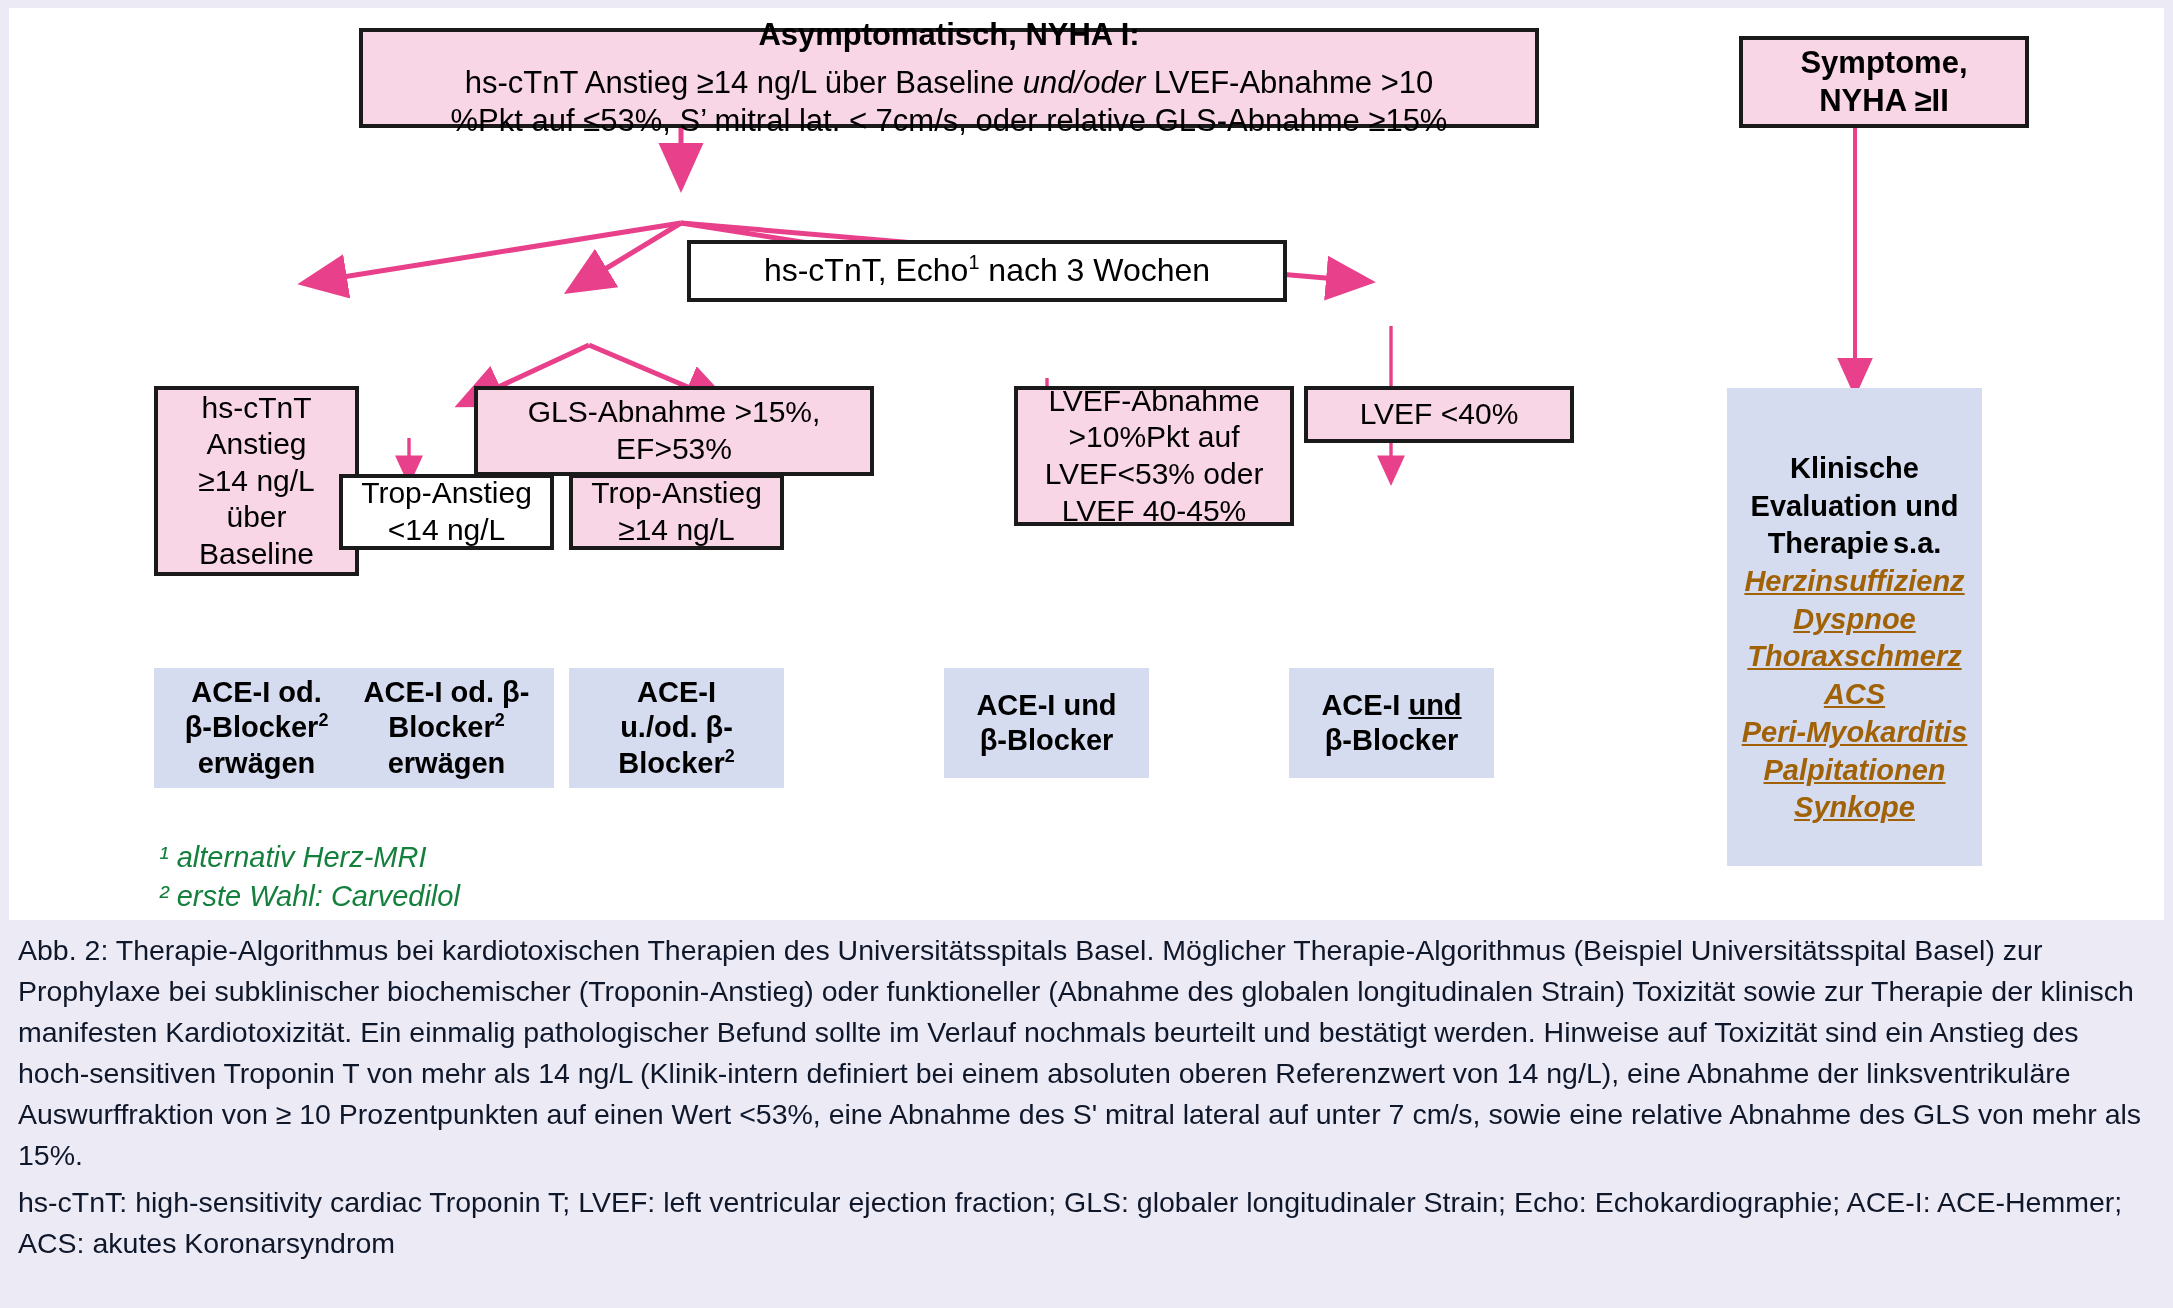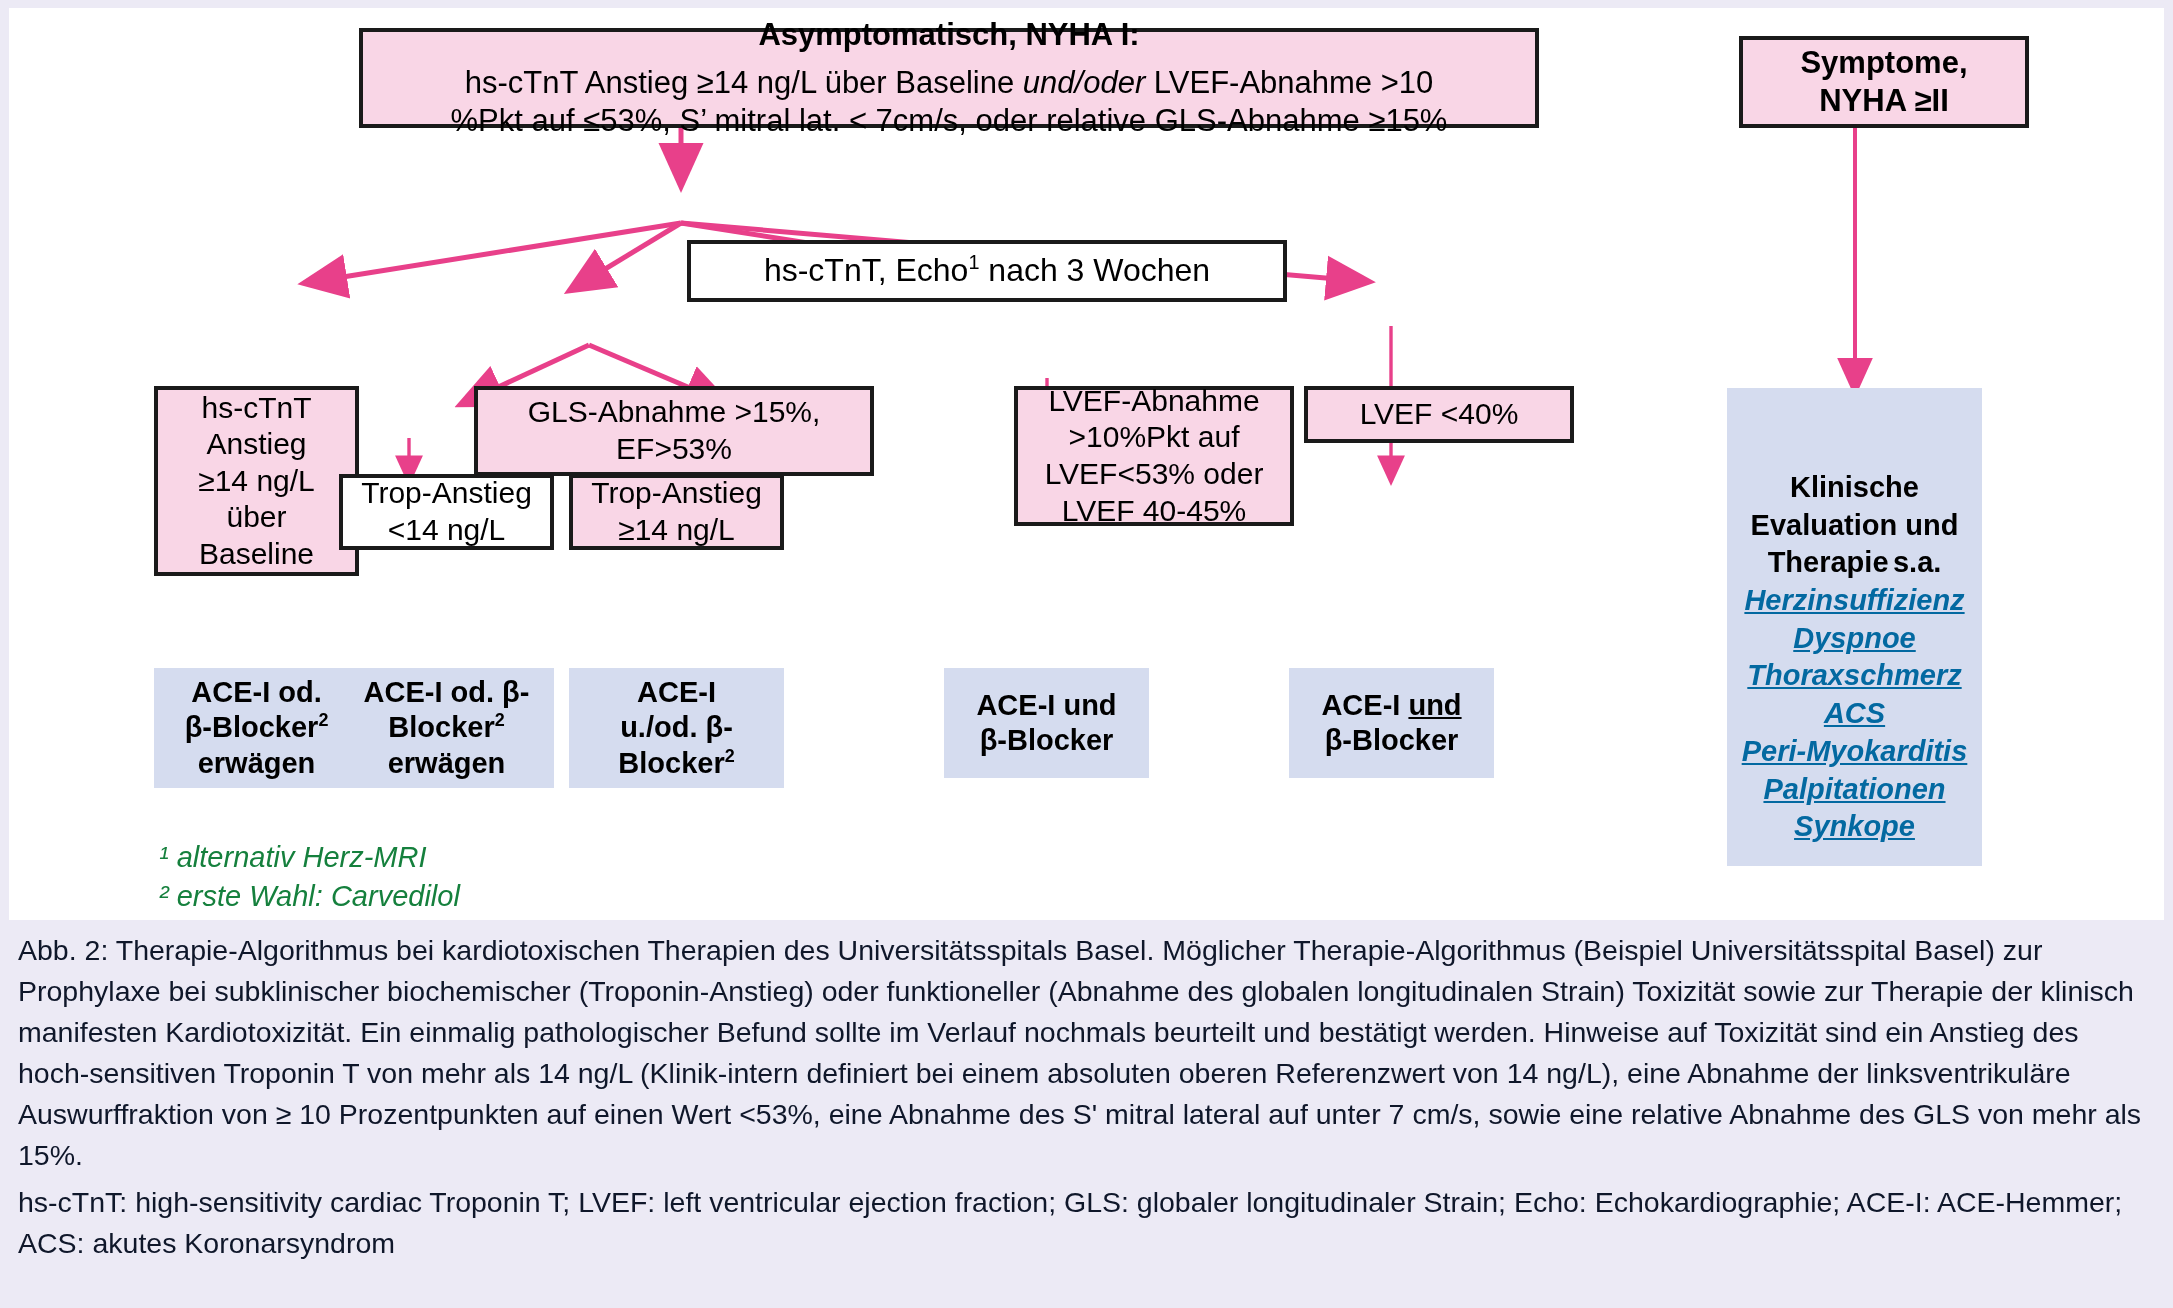--- a/index.html
+++ b/index.html
@@ -51,21 +51,21 @@
   #right-panel{
     position:absolute;
     background:#d5dcef;
     border:none;
     text-align:center;
     color:#000;
     box-sizing:border-box;
   }
   #right-panel .hdr{font-weight:bold;font-size:29px;line-height:1.30;}
   #right-panel .green{
-    color:#0369a1;font-weight:bold;font-style:italic;
+    color:#a16207;font-weight:bold;font-style:italic;
     text-decoration:underline;font-size:29px;line-height:1.30;
     display:block;
   }
   
   #footnotes{
     position:absolute;left:150px;top:830px;
     font-style:italic;font-size:29px;line-height:1.34;color:#15803d;
   }
   #footnotes .fn{display:block;}
   
@@ -213,21 +213,21 @@
       </div>
     </div>
 
     <div class="node blue" style="left:1280px;top:660px;width:205px;height:110px;font-size:29px;">
       <div class="inner">
         <span>ACE-I </span><span class="u">und</span><br>
         <span>β-Blocker</span>
       </div>
     </div>
 
-    <div id="right-panel" style="left:1718px;top:380px;width:255px;height:478px;padding-top:81px;">
+    <div id="right-panel" style="left:1718px;top:380px;width:255px;height:478px;padding-top:62px;">
       <span class="hdr">Klinische</span>
       <span class="hdr">Evaluation und</span>
       <span class="hdr">Therapie</span>
       <span class="hdr">s.a.</span>
       <span class="green">Herzinsuffizienz</span>
       <span class="green">Dyspnoe</span>
       <span class="green">Thoraxschmerz</span>
       <span class="green">ACS</span>
       <span class="green">Peri-Myokarditis</span>
       <span class="green">Palpitationen</span>

